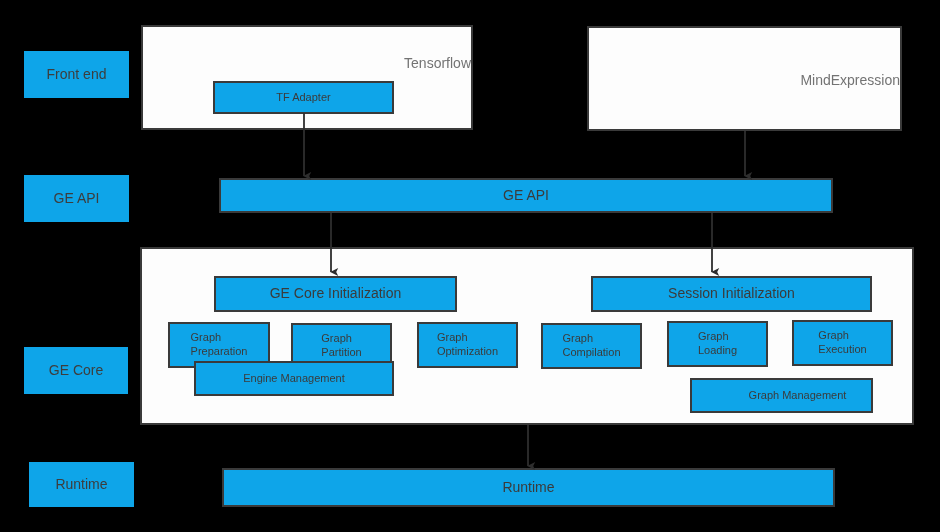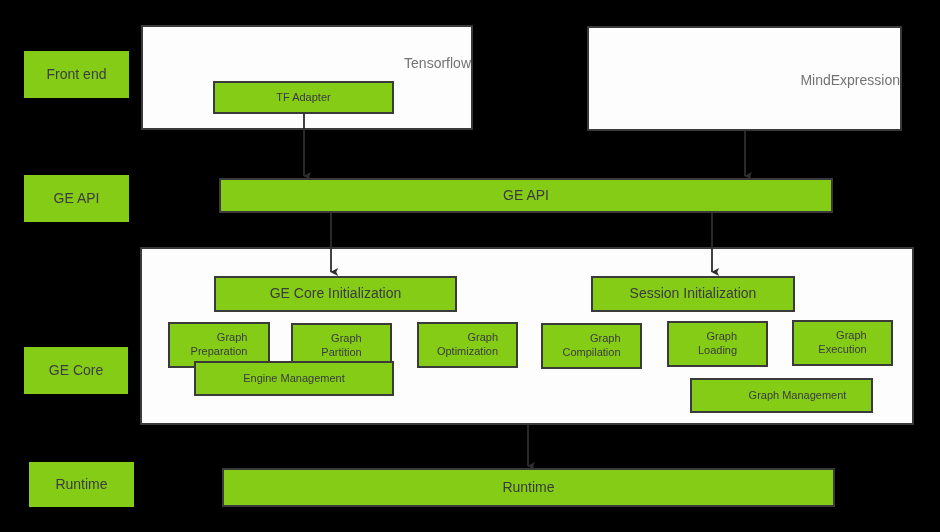--- a/index.html
+++ b/index.html
@@ -12,26 +12,26 @@
     position: relative;
     width: 940px;
     height: 532px;
     background: #000000;
     font-family: "Liberation Sans", sans-serif;
     overflow: hidden;
   }
   .box {
     position: absolute;
     box-sizing: border-box;
-    background: #84cc16;
+    background: #0ea5e9;
     color: #3b3b3b;
     display: flex;
     align-items: center;
     justify-content: center;
-    text-align: right;
+    text-align: left;
     line-height: 1.25;
     white-space: pre-line;
   }
   
   .stage-label {
     border: none;
     font-size: 14px;
     color: #3d3d3d;
   }
   
@@ -87,21 +87,21 @@
 
   <div class="container-box" style="left:587px; top:26px; width:315px; height:105px;padding-left:42px;">
     <div class="container-title" style="left:0; top:44px; width:100%;">MindExpression</div>
   </div>
 
   <div class="box outlined wide-bar" style="left:219px; top:178px; width:614px; height:35px;">GE API</div>
 
   <div class="container-box" style="left:140px; top:247px; width:774px; height:178px;">
 
     <div class="box outlined leaf" style="left:72px; top:27px; width:243px; height:36px; font-size:14px;">GE Core Initialization</div>
-    <div class="box outlined leaf" style="left:449px; top:27px; width:204px; height:36px; font-size:14px;">Session Initialization</div>
+    <div class="box outlined leaf" style="left:449px; top:27px; width:281px; height:36px; font-size:14px;">Session Initialization</div>
 
     <div class="box outlined leaf" style="left:26px; top:73px; width:102px; height:46px;">Graph
 Preparation</div>
     <div class="box outlined leaf" style="left:149px; top:74px; width:101px; height:46px;">Graph
 Partition</div>
     <div class="box outlined leaf" style="left:275px; top:73px; width:101px; height:46px;">Graph
 Optimization</div>
     <div class="box outlined leaf" style="left:399px; top:74px; width:101px; height:46px;">Graph
 Compilation</div>
     <div class="box outlined leaf" style="left:525px; top:72px; width:101px; height:46px;">Graph

